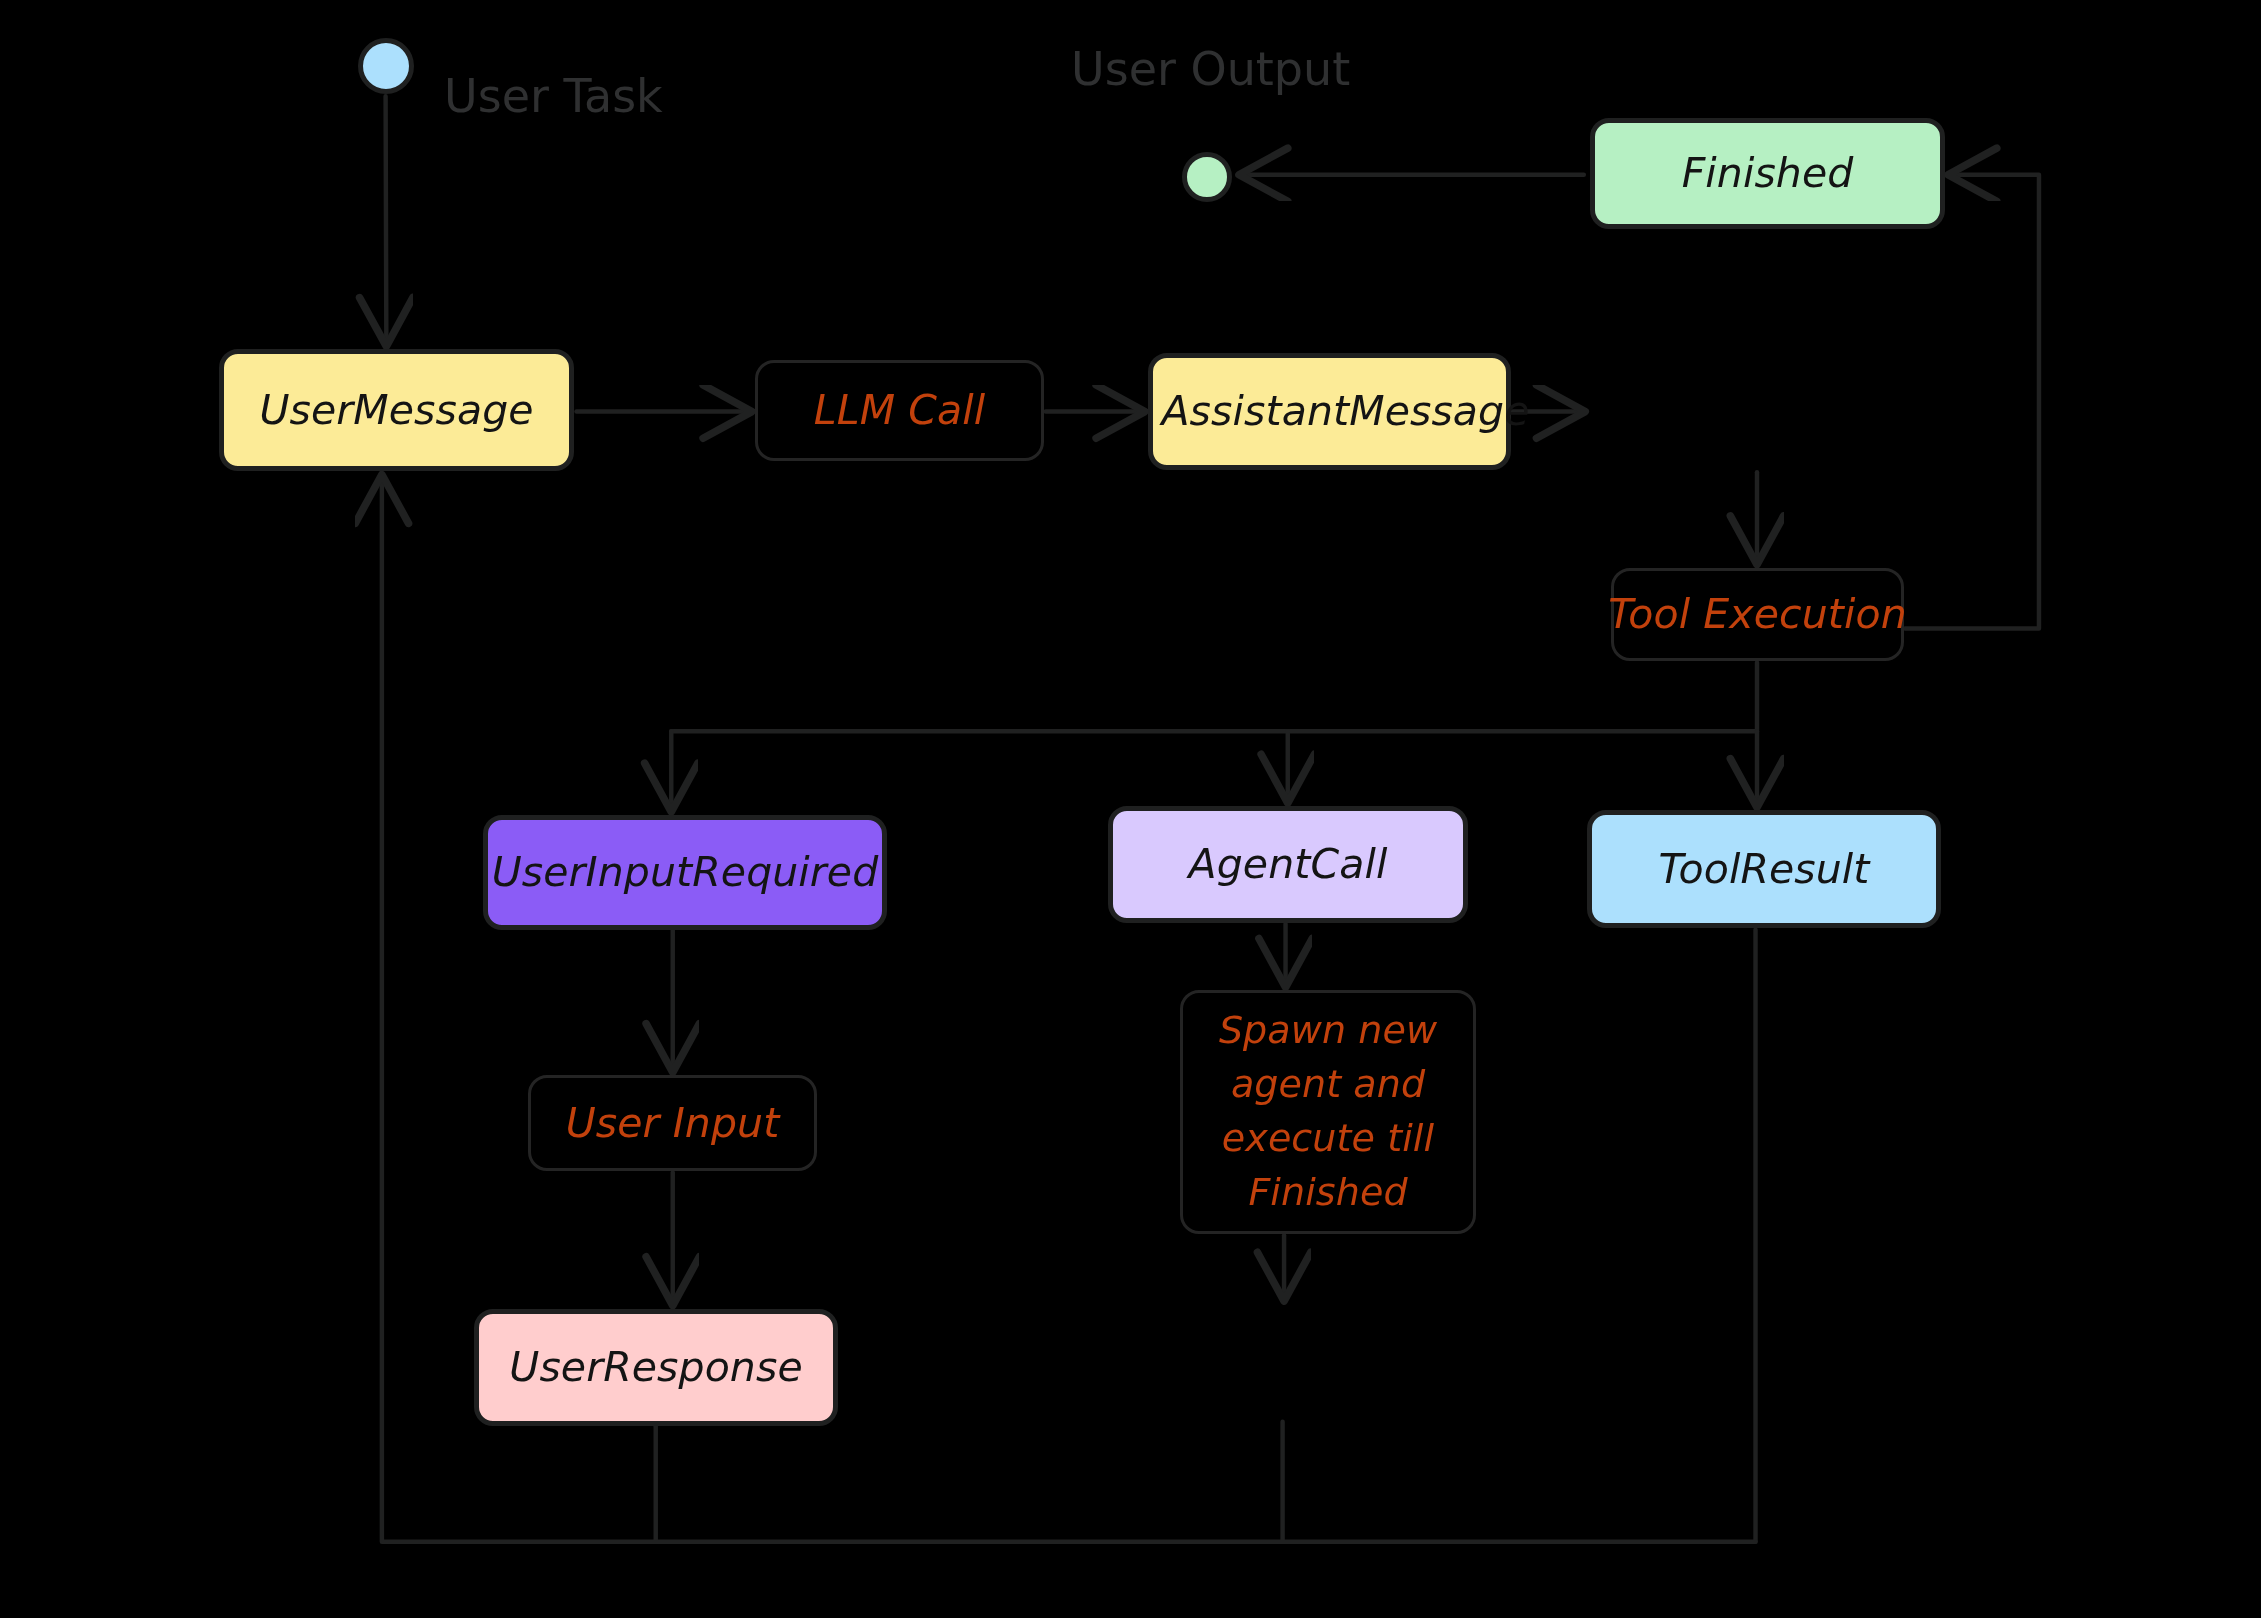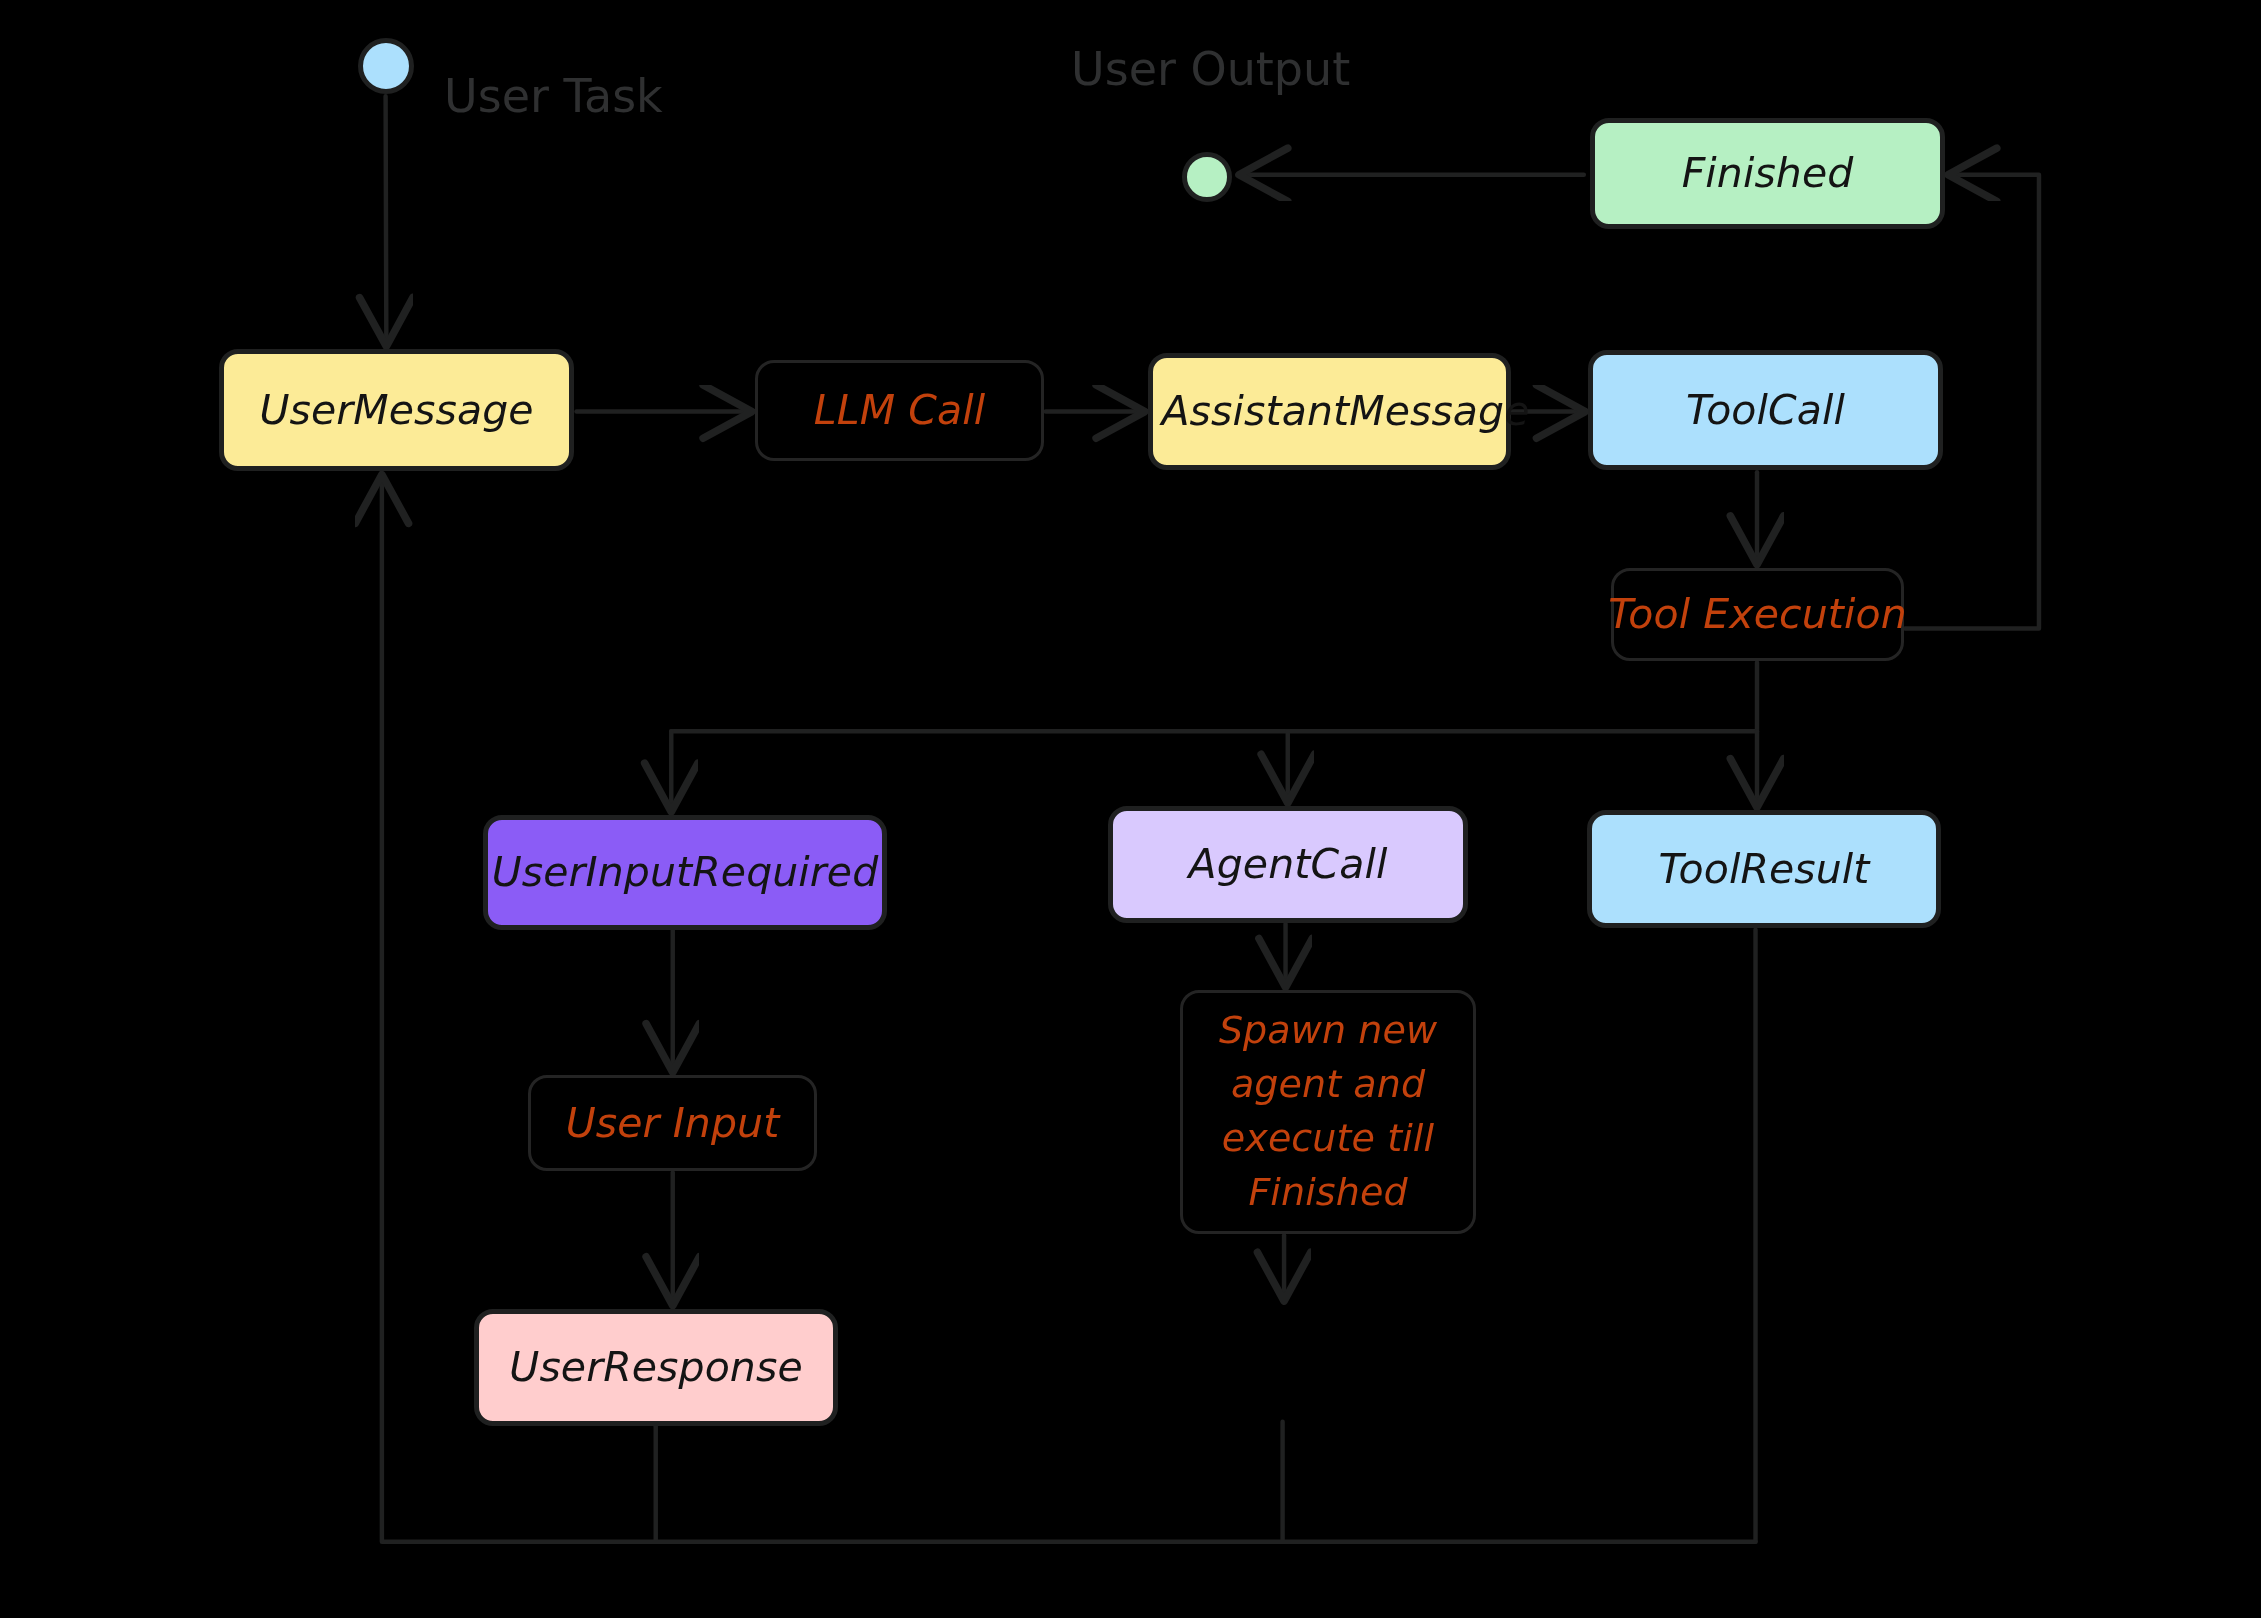--- a/index.html
+++ b/index.html
@@ -104,21 +104,20 @@
 
   <div class="startstop" style="left:358px;top:38px;width:56px;height:56px;background:#ace0fd;"></div>
   <div class="startstop" style="left:1182px;top:152px;width:50px;height:50px;background:#b6f0c3;"></div>
 
   <div class="node" style="left:219px;top:349px;width:355px;height:122px;background:#fceb97;">UserMessage</div>
 
   <div class="node ghost" style="left:755px;top:360px;width:289px;height:101px;">LLM Call</div>
 
   <div class="node" style="left:1148px;top:353px;width:363px;height:117px;background:#fceb97;padding-left:32px;">AssistantMessage</div>
 
-  <div class="node" style="left:1588px;top:350px;width:355px;height:120px;background:#ace0fd;">ToolCall</div>
 
   <div class="node" style="left:1590px;top:118px;width:355px;height:111px;background:#b6f0c3;">Finished</div>
 
   <div class="node ghost" style="left:1611px;top:568px;width:293px;height:93px;">Tool Execution</div>
 
   <div class="node" style="left:483px;top:815px;width:404px;height:115px;background:#8b5cf6;">UserInputRequired</div>
 
   <div class="node" style="left:1108px;top:806px;width:360px;height:117px;background:#d9c9fe;">AgentCall</div>
 
   <div class="node" style="left:1587px;top:810px;width:354px;height:118px;background:#ace0fd;">ToolResult</div>

